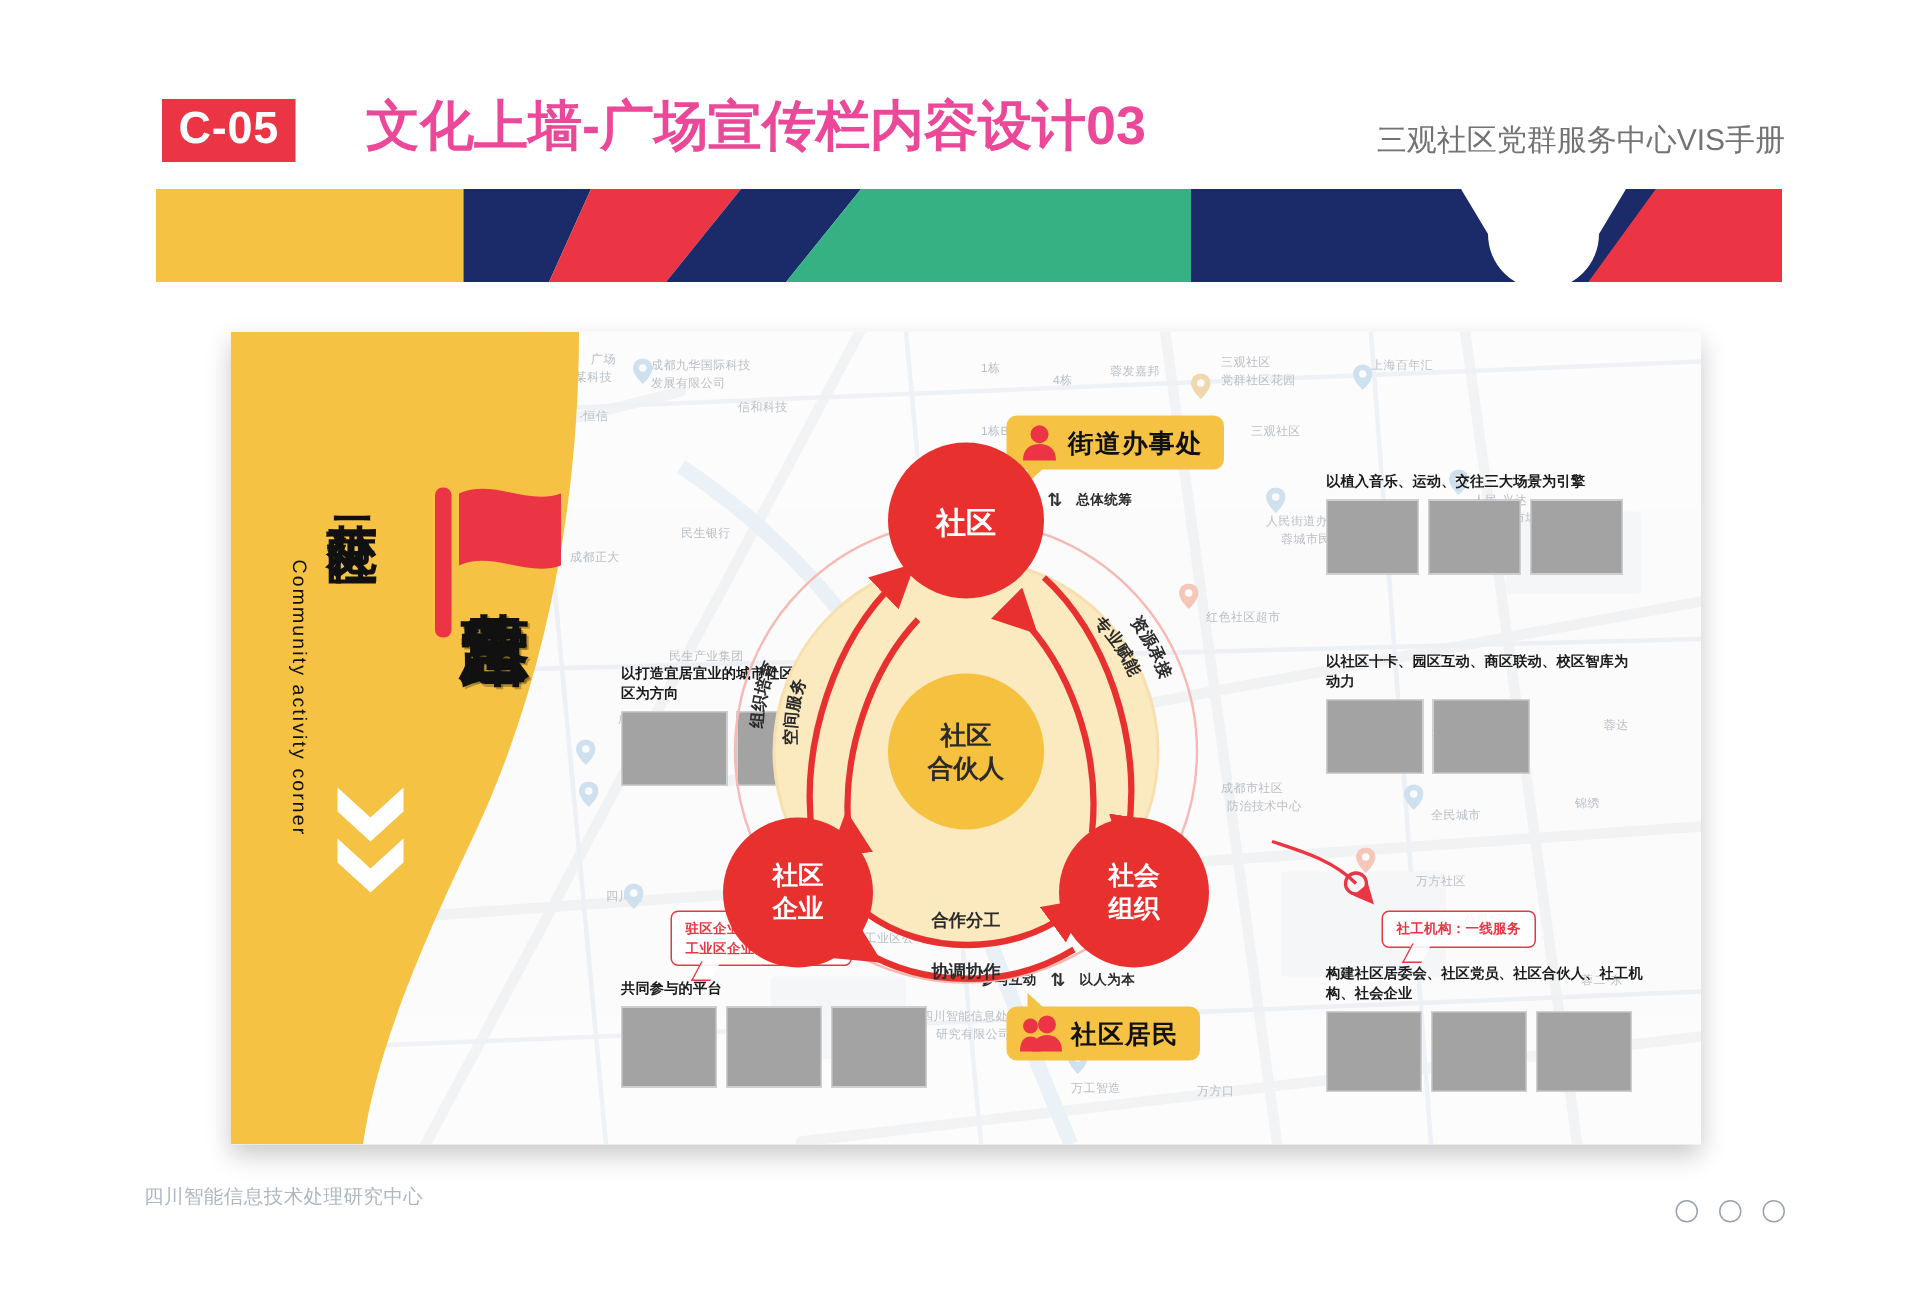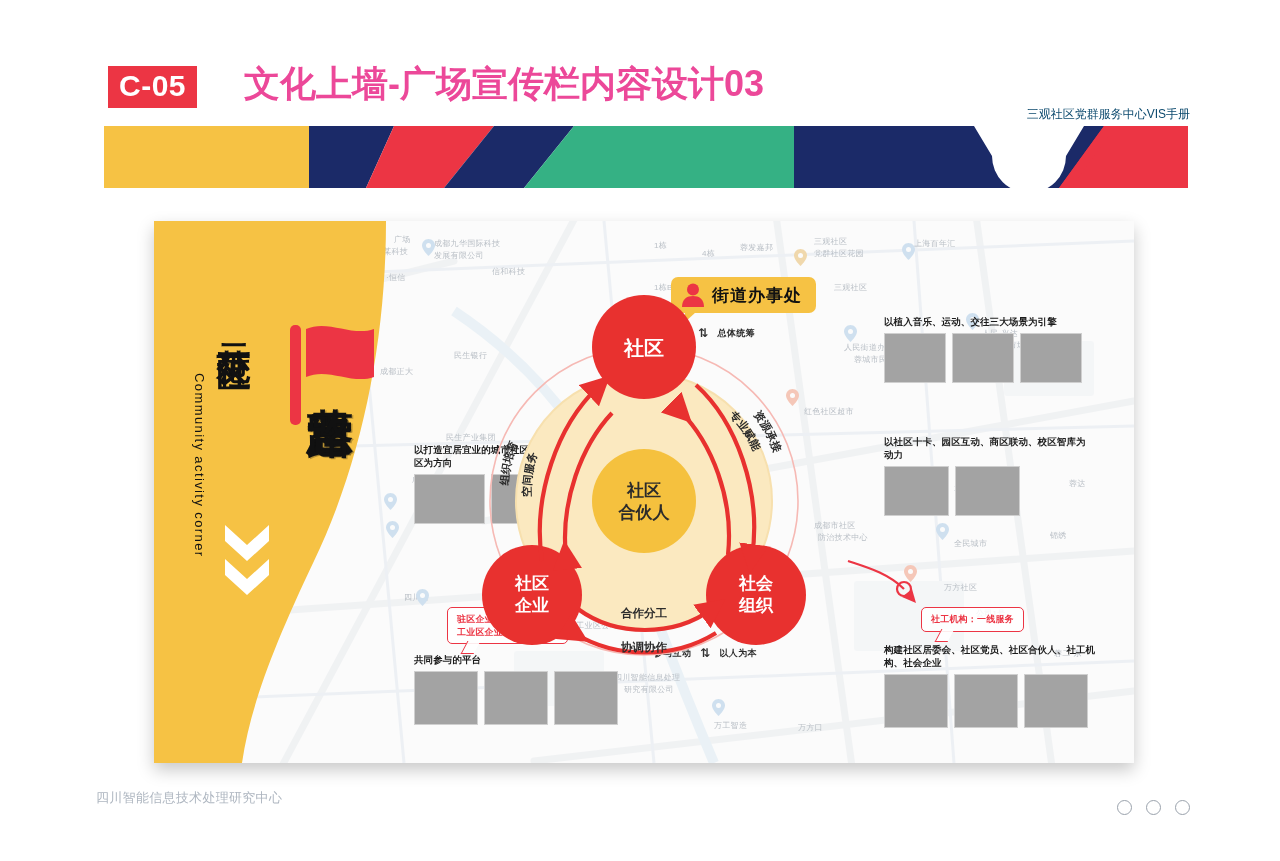--- a/index.html
+++ b/index.html
@@ -18,21 +18,21 @@
     font-size:30px;line-height:34px;font-weight:700;
     padding:3px 11px 5px 11px;letter-spacing:.5px;
   }
   .title-main{
     position:absolute;left:204px;top:62px;
     font-size:36px;line-height:44px;font-weight:700;color:#ec4899;
     letter-spacing:0px;white-space:nowrap;margin-left:40px;
   }
   .title-right{
     position:absolute;right:90px;top:84px;
-    font-size:12px;line-height:20px;color:#0c4a6e;white-space:nowrap;margin-top:20px;
+    font-size:20px;line-height:20px;color:#737373;white-space:nowrap;
   }
 
   
   .band{position:absolute;left:104px;top:126px;width:1084px;height:62px;}
   .band svg{display:block;}
 
   
   .poster-wrap{
     position:absolute;left:154px;top:221px;width:980px;height:542px;
     background:#fbfbfb;
@@ -418,20 +418,30 @@
 
       <div class="bubble" style="left:517px;top:56px;">
         <svg width="26" height="26" viewBox="0 0 26 26">
           <circle cx="13" cy="7.5" r="6" fill="#ec3544"></circle>
           <path d="M2 25 C2 17 7 14 13 14 C19 14 24 17 24 25 Z" fill="#ec3544"></path>
         </svg>
         <span class="btxt">街道办事处</span>
         <span class="tail"></span>
       </div>
 
+      <div class="bubble down" style="left:517px;top:450px;">
+        <svg width="28" height="26" viewBox="0 0 28 26">
+          <circle cx="7" cy="8" r="5" fill="#ec3544"></circle>
+          <path d="M0 25 C0 18 3 15 7 15 C11 15 14 18 14 25 Z" fill="#ec3544"></path>
+          <circle cx="18" cy="7" r="6" fill="#ec3544"></circle>
+          <path d="M8 25 C8 17 13 14 18 14 C23 14 28 17 28 25 Z" fill="#ec3544"></path>
+        </svg>
+        <span class="btxt">社区居民</span>
+        <span class="tail"></span>
+      </div>
 
       <div class="diagram">
         <svg width="348" height="430" viewBox="0 0 348 430" xmlns="http://www.w3.org/2000/svg">
           <defs>
             <path id="arcL1" d="M58 292 A122 122 0 0 1 120 110"></path>
             <path id="arcL2" d="M82 286 A100 100 0 0 1 134 128"></path>
             <path id="arcR1" d="M232 112 A122 122 0 0 1 292 290"></path>
             <path id="arcR2" d="M218 128 A100 100 0 0 1 270 286"></path>
             <path id="arcB1" d="M104 336 A100 100 0 0 0 248 336"></path>
             <path id="arcB2" d="M96 358 A124 124 0 0 0 256 358"></path>

